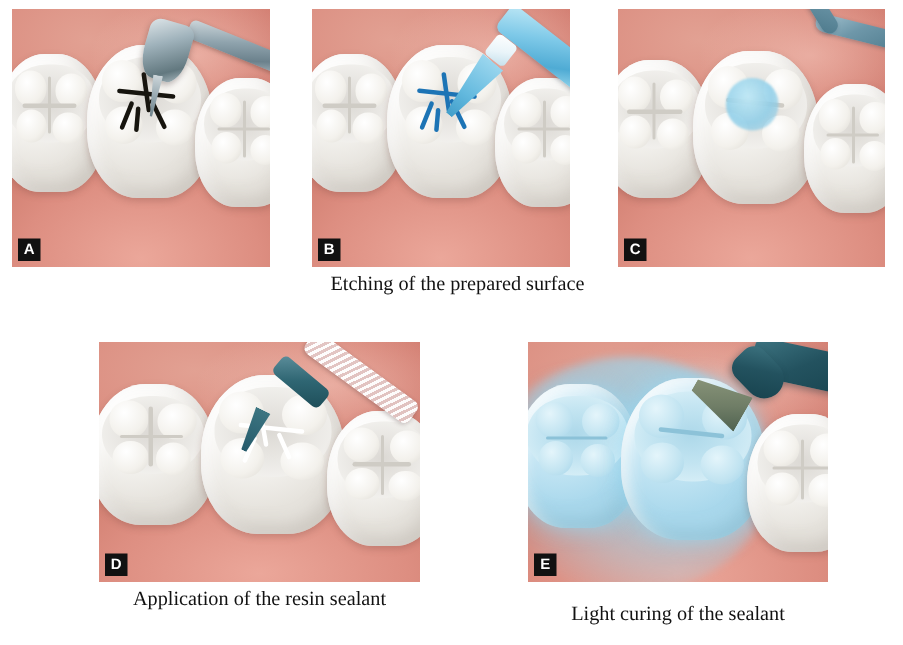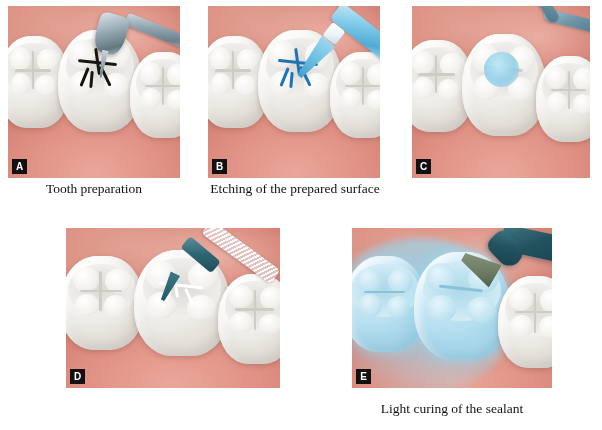--- a/index.html
+++ b/index.html
@@ -244,21 +244,20 @@
         <div class="fis soft" style="left:47%;top:18%;width:2.5px;height:44%;"></div>
       </div>
 
       <div class="hp-shaft" style="left:118px;top:6px;width:74px;height:13px;transform:rotate(22deg);transform-origin:left center;"></div>
       <div class="hp-head" style="left:88px;top:8px;width:30px;height:40px;transform:rotate(16deg);"></div>
       <div class="hp-bur" style="left:86px;top:44px;width:18px;height:28px;transform:rotate(10deg);"></div>
 
       <div class="badge">A</div>
     </div>
   </div>
-  <div class="caption" style="left:8px;top:180px;width:172px;">Tooth preparation</div>
 
   <div class="panel" style="left:208px;top:6px;width:172px;height:172px;">
     <div class="pic">
       <div class="gum"></div>
       <div class="gumridge"></div>
 
       <div class="tooth" style="left:-10px;top:30px;width:72px;height:92px;">
         <div class="crown"></div>
         <div class="occl"></div>
         <div class="cusp" style="left:16%;top:12%;width:30%;height:26%;"></div>
@@ -295,21 +294,21 @@
         <div class="fis soft" style="left:47%;top:18%;width:2.5px;height:44%;"></div>
       </div>
 
       <div class="sy-barrel" style="left:128px;top:-6px;width:72px;height:21px;transform:rotate(38deg);transform-origin:left center;"></div>
       <div class="sy-collar" style="left:118px;top:19px;width:16px;height:17px;transform:rotate(38deg);"></div>
       <div class="sy-tip" style="left:86px;top:30px;width:40px;height:46px;transform:rotate(40deg);"></div>
 
       <div class="badge">B</div>
     </div>
   </div>
-  <div class="caption" style="left:204px;top:180px;width:182px;">Etching of the prepared surface</div>
+  <div class="caption" style="left:214px;top:180px;width:182px;">Etching of the prepared surface</div>
 
   <div class="panel" style="left:412px;top:6px;width:178px;height:172px;">
     <div class="pic">
       <div class="gum"></div>
       <div class="gumridge"></div>
 
       <div class="tooth" style="left:-12px;top:34px;width:74px;height:92px;">
         <div class="crown"></div>
         <div class="occl"></div>
         <div class="cusp" style="left:16%;top:12%;width:30%;height:26%;"></div>
@@ -391,20 +390,21 @@
         <div class="fis soft" style="left:47%;top:18%;width:2.5px;height:44%;"></div>
       </div>
 
       <div class="br-handle" style="left:140px;top:-10px;width:86px;height:17px;transform:rotate(36deg);transform-origin:left center;"></div>
       <div class="br-ferrule" style="left:110px;top:32px;width:40px;height:15px;transform:rotate(40deg);transform-origin:right center;"></div>
       <div class="br-tip" style="left:92px;top:44px;width:22px;height:30px;transform:rotate(26deg);"></div>
 
       <div class="badge">D</div>
     </div>
   </div>
+  <div class="caption" style="left:46px;top:390px;width:254px;">Application of the resin sealant</div>
 
   <div class="panel" style="left:352px;top:228px;width:200px;height:160px;">
     <div class="pic">
       <div class="gum"></div>
       <div class="gumridge"></div>
 
       <div class="glow" style="left:-28px;top:10px;width:190px;height:158px;z-index:5;"></div>
 
       <div class="tooth lit" style="left:-8px;top:28px;width:82px;height:96px;z-index:8;">
         <div class="crown"></div>

